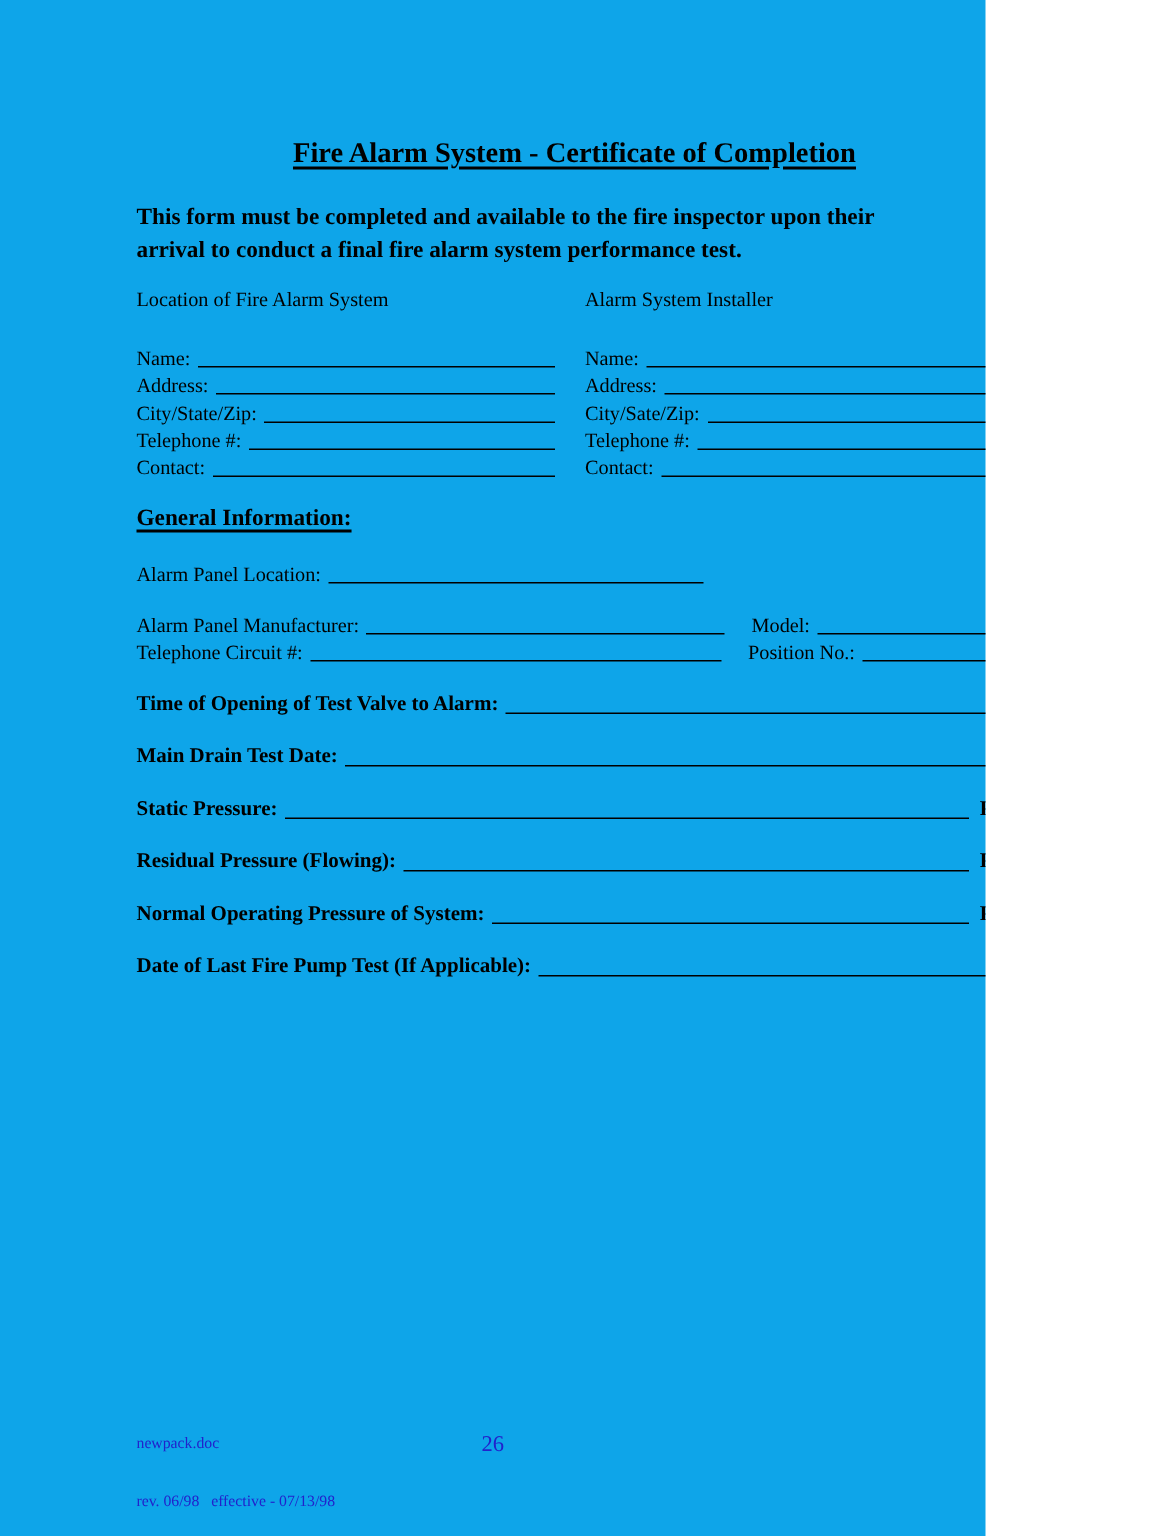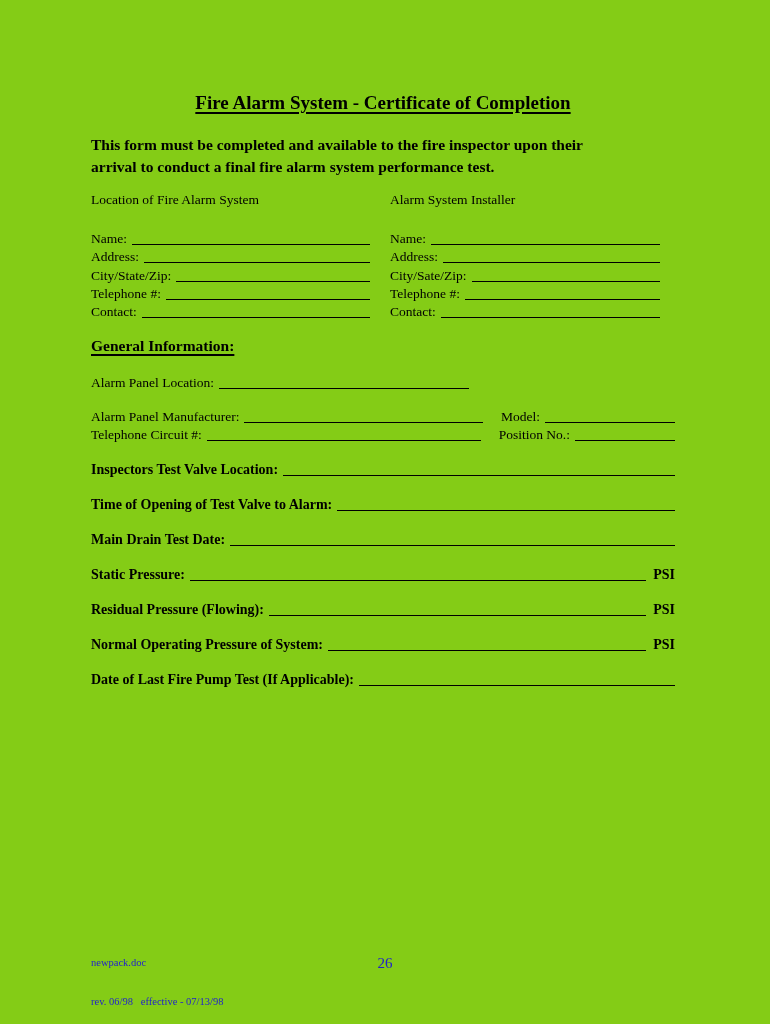--- a/index.html
+++ b/index.html
@@ -1,20 +1,20 @@
 <!DOCTYPE html>
 <html><head>
 <meta charset="utf-8">
 <style>
   html, body { margin: 0; padding: 0; background: #ffffff; }
   .page {
     position: relative;
-    width: 770px;
+    width: 657px;
     height: 1024px;
-    background: #84cc16;
+    background: #0ea5e9;
     font-family: "Liberation Serif", serif;
     color: #000000;
     overflow: hidden;
   }
   .content {
     position: absolute;
     left: 91px;
     top: 0;
     width: 584px;
   }
@@ -203,24 +203,20 @@
     </div>
 
     <div class="gi-row r3">
       <span class="lbl">Telephone Circuit #:</span>
       <span class="line"></span>
       <span class="lbl2">Position No.:</span>
       <span class="line line-position"></span>
     </div>
 
 
-    <div class="sp-row first">
-      <span class="lbl">Inspectors Test Valve Location:</span>
-      <span class="line"></span>
-    </div>
     <div class="sp-row">
       <span class="lbl">Time of Opening of Test Valve to Alarm:</span>
       <span class="line"></span>
     </div>
     <div class="sp-row">
       <span class="lbl">Main Drain Test Date:</span>
       <span class="line"></span>
     </div>
     <div class="sp-row">
       <span class="lbl">Static Pressure:</span>

